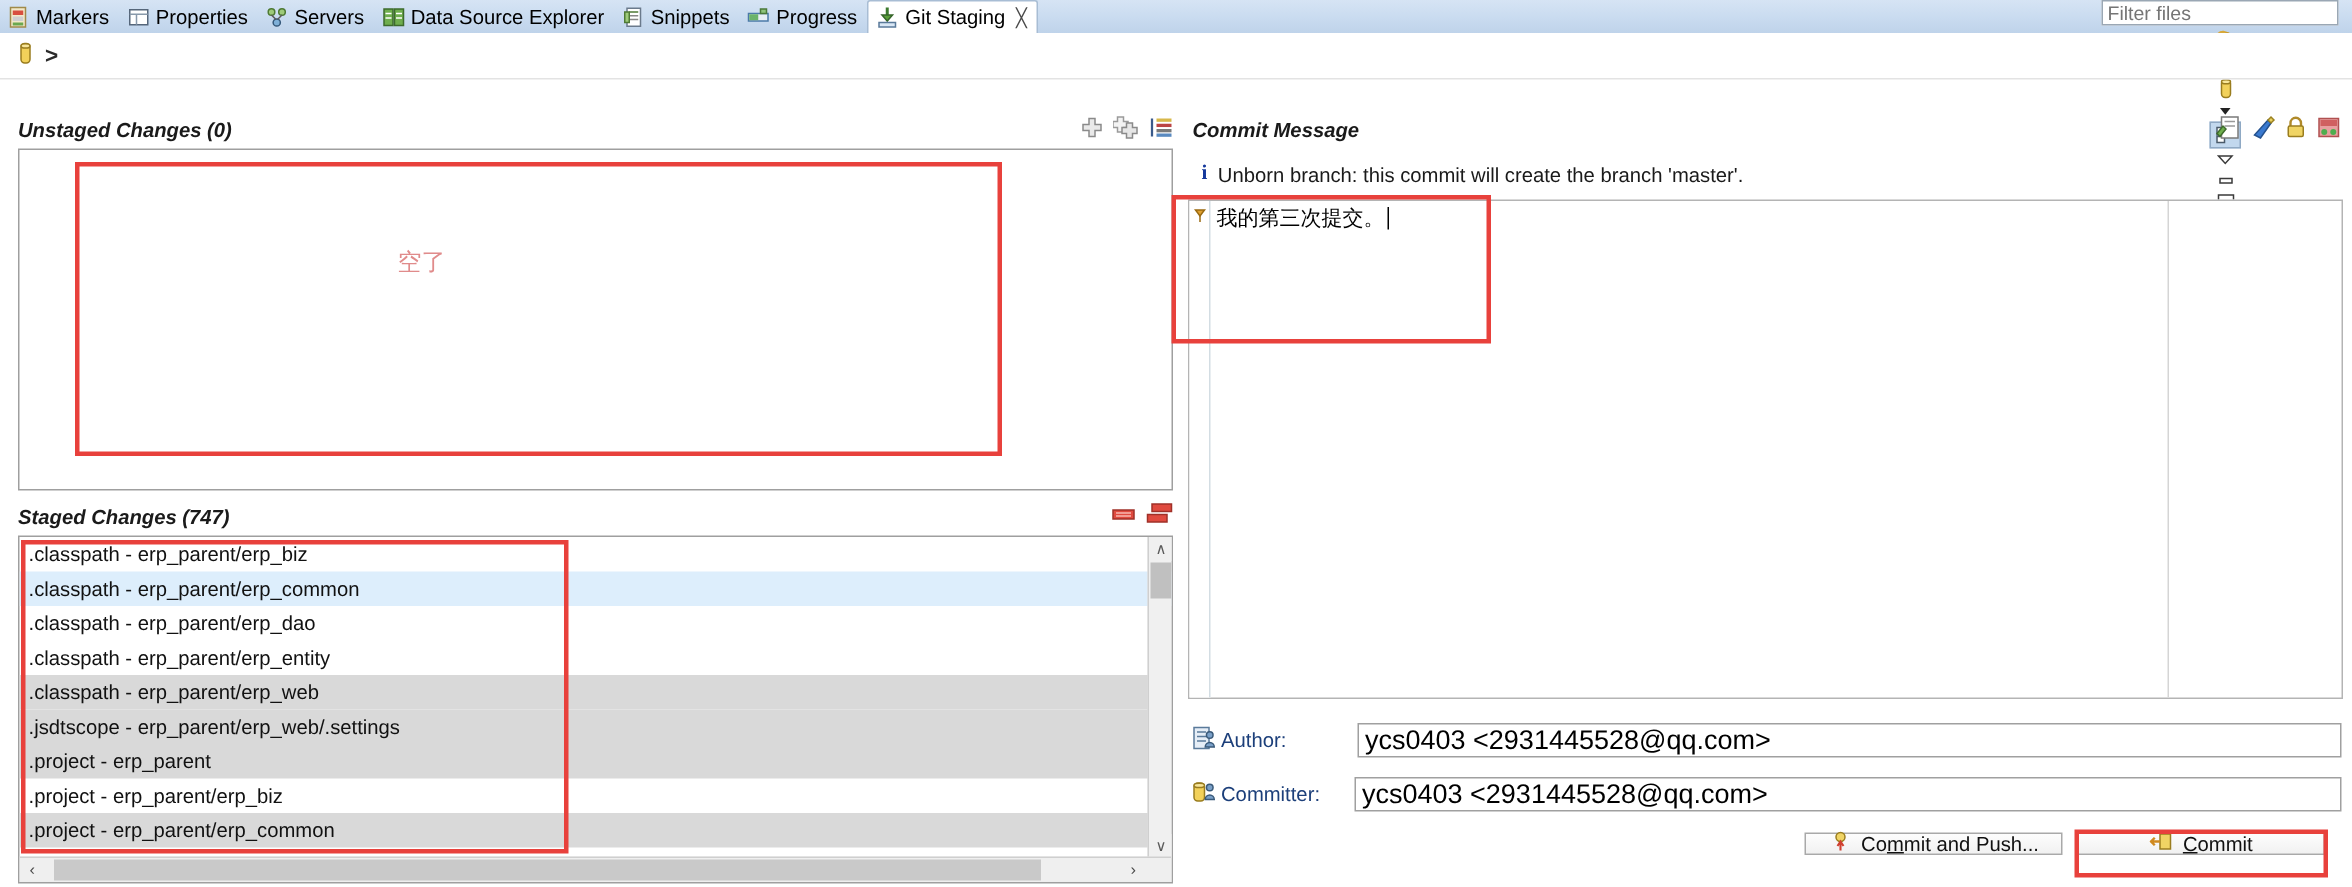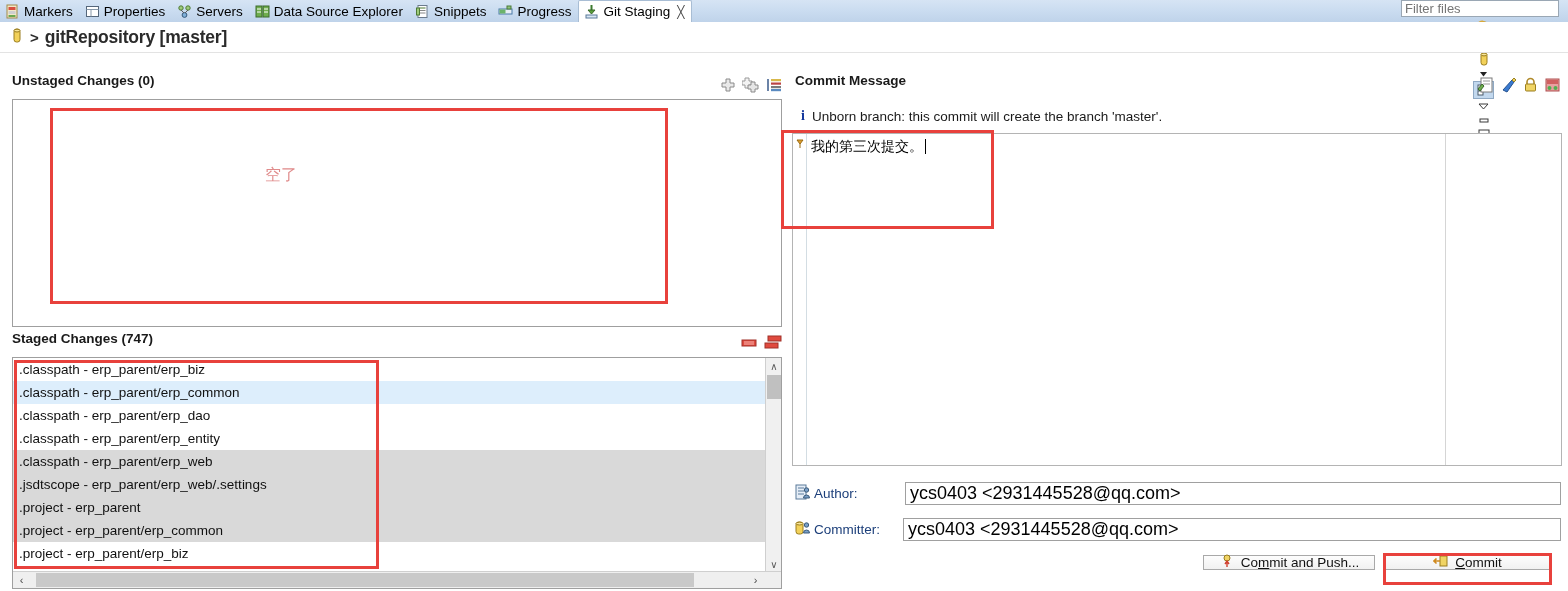--- a/index.html
+++ b/index.html
@@ -64,21 +64,21 @@
     display: flex; align-items: center; gap: 6px;
     padding-left: 10px;
     border-bottom: 1px solid #e3e3e3;
   }
   .bc-title { font-size: 17.5px; font-weight: bold; color: #2b2b2b; letter-spacing: -0.2px; }
   .bc-sep { font-size: 15px; color: #2b2b2b; font-weight: bold; }
 
   
   .pane-header {
     position: absolute; height: 26px;
-    display: flex; 
+    display: flex; align-items: center; font-style: italic;
   }
   .pane-title { font-size: 13.5px; font-weight: bold; color: #1a1a1a; }
   .pane-tools { margin-left: auto; display: flex; align-items: center; gap: 6px; }
 
   .listbox {
     position: absolute; background: #ffffff;
     border: 1px solid #9f9f9f;
     overflow: hidden;
   }
 
@@ -356,21 +356,20 @@
   </div>
 
   <div class="breadcrumb">
     <span>
       <svg width="14" height="18" viewBox="0 0 14 18">
         <rect x="4" y="2" width="6" height="13" rx="2.5" fill="#f2d15a" stroke="#9a7d1f"></rect>
         <ellipse cx="7" cy="3.6" rx="3" ry="1.4" fill="#f8e69a" stroke="#9a7d1f"></ellipse>
       </svg>
     </span>
     <span class="bc-sep">&gt;</span>
-    <span class="bc-title">gitRepository [master]</span>
   </div>
 
   <div class="pane-header" id="unstaged-header">
     <span class="pane-title">Unstaged Changes (0)</span>
     <span class="pane-tools">
       <span>
         <svg width="16" height="16" viewBox="0 0 16 16">
           <path d="M6 2 h4 v4 h4 v4 h-4 v4 h-4 v-4 h-4 v-4 h4 z" fill="#e9e9e9" stroke="#8a8a8a"></path>
         </svg>
       </span>
@@ -415,22 +414,22 @@
 
   <div class="listbox" id="staged-list">
     <div id="staged-rows">
         <div class="row">.classpath - erp_parent/erp_biz</div>
         <div class="row sel">.classpath - erp_parent/erp_common</div>
         <div class="row">.classpath - erp_parent/erp_dao</div>
         <div class="row">.classpath - erp_parent/erp_entity</div>
         <div class="row alt">.classpath - erp_parent/erp_web</div>
         <div class="row alt">.jsdtscope - erp_parent/erp_web/.settings</div>
         <div class="row alt">.project - erp_parent</div>
+        <div class="row">.project - erp_parent/erp_biz</div>
         <div class="row alt">.project - erp_parent/erp_common</div>
-        <div class="row">.project - erp_parent/erp_biz</div>
       </div>
     <div class="vscroll">
       <div class="vs-arrow up">∧</div>
       <div class="vs-thumb"></div>
       <div class="vs-arrow down">∨</div>
     </div>
     <div class="hscroll">
       <div class="hs-arrow left">‹</div>
       <div class="hs-thumb"></div>
       <div class="hs-arrow right">›</div>

